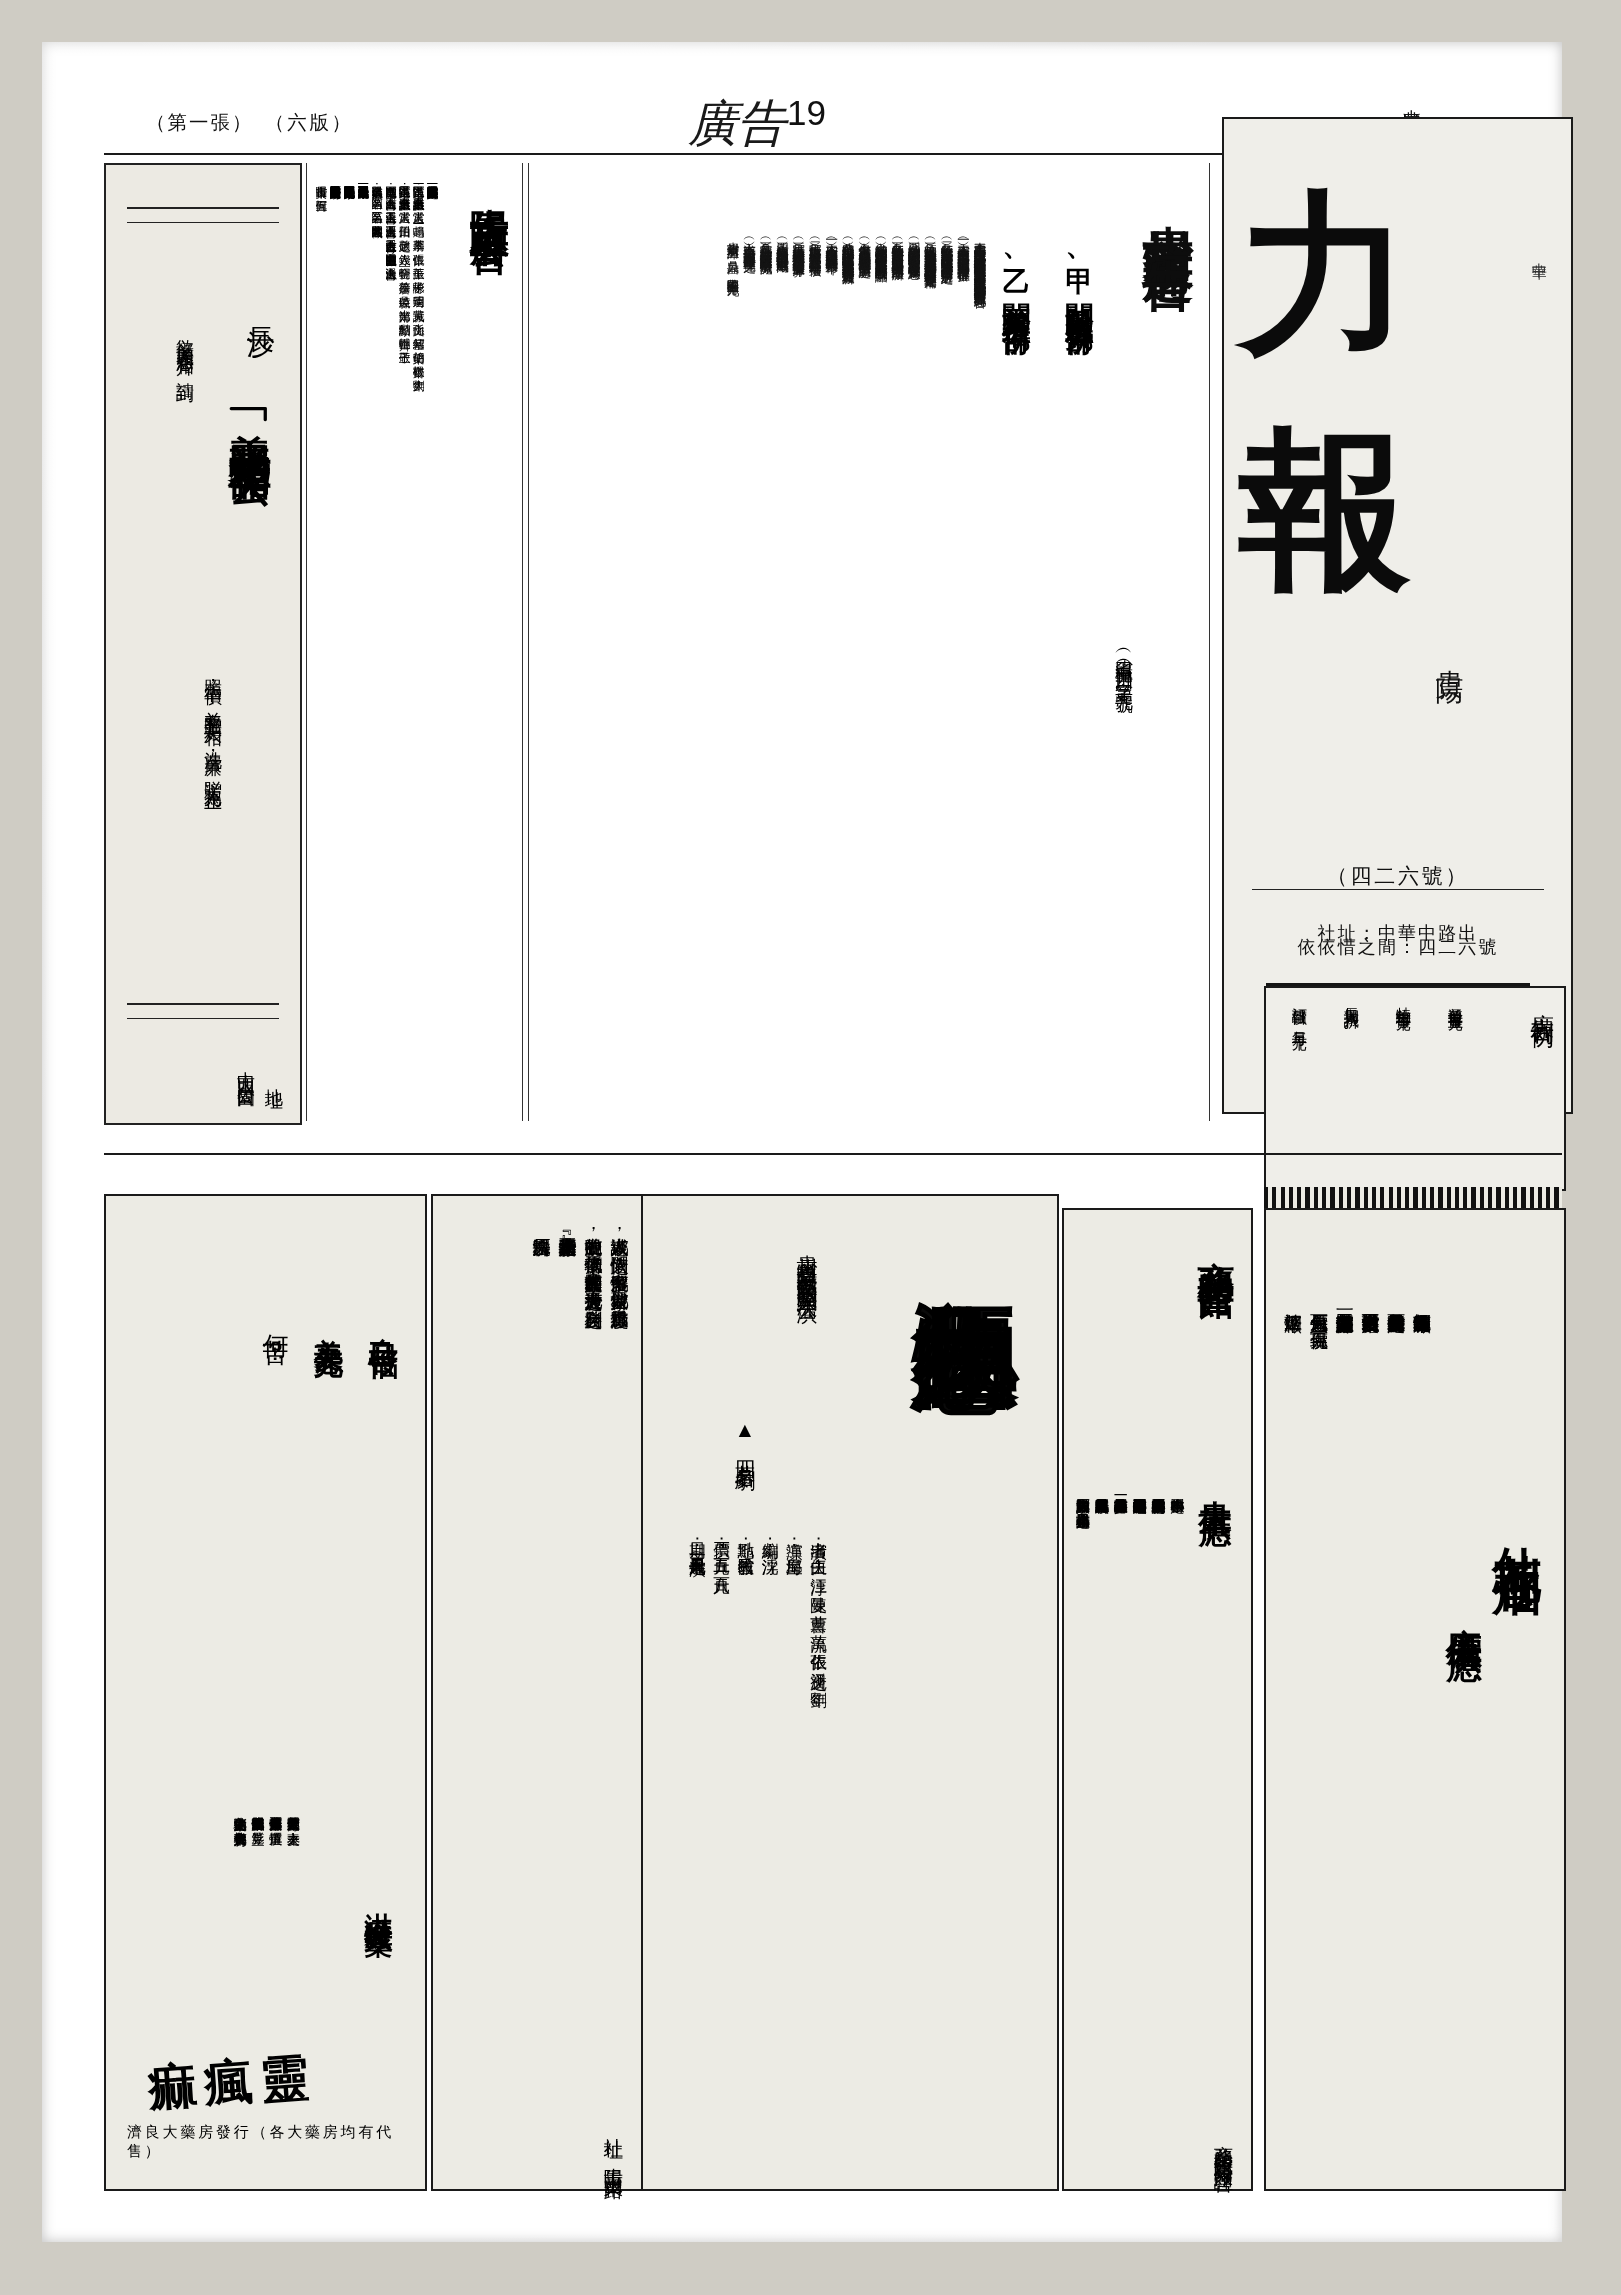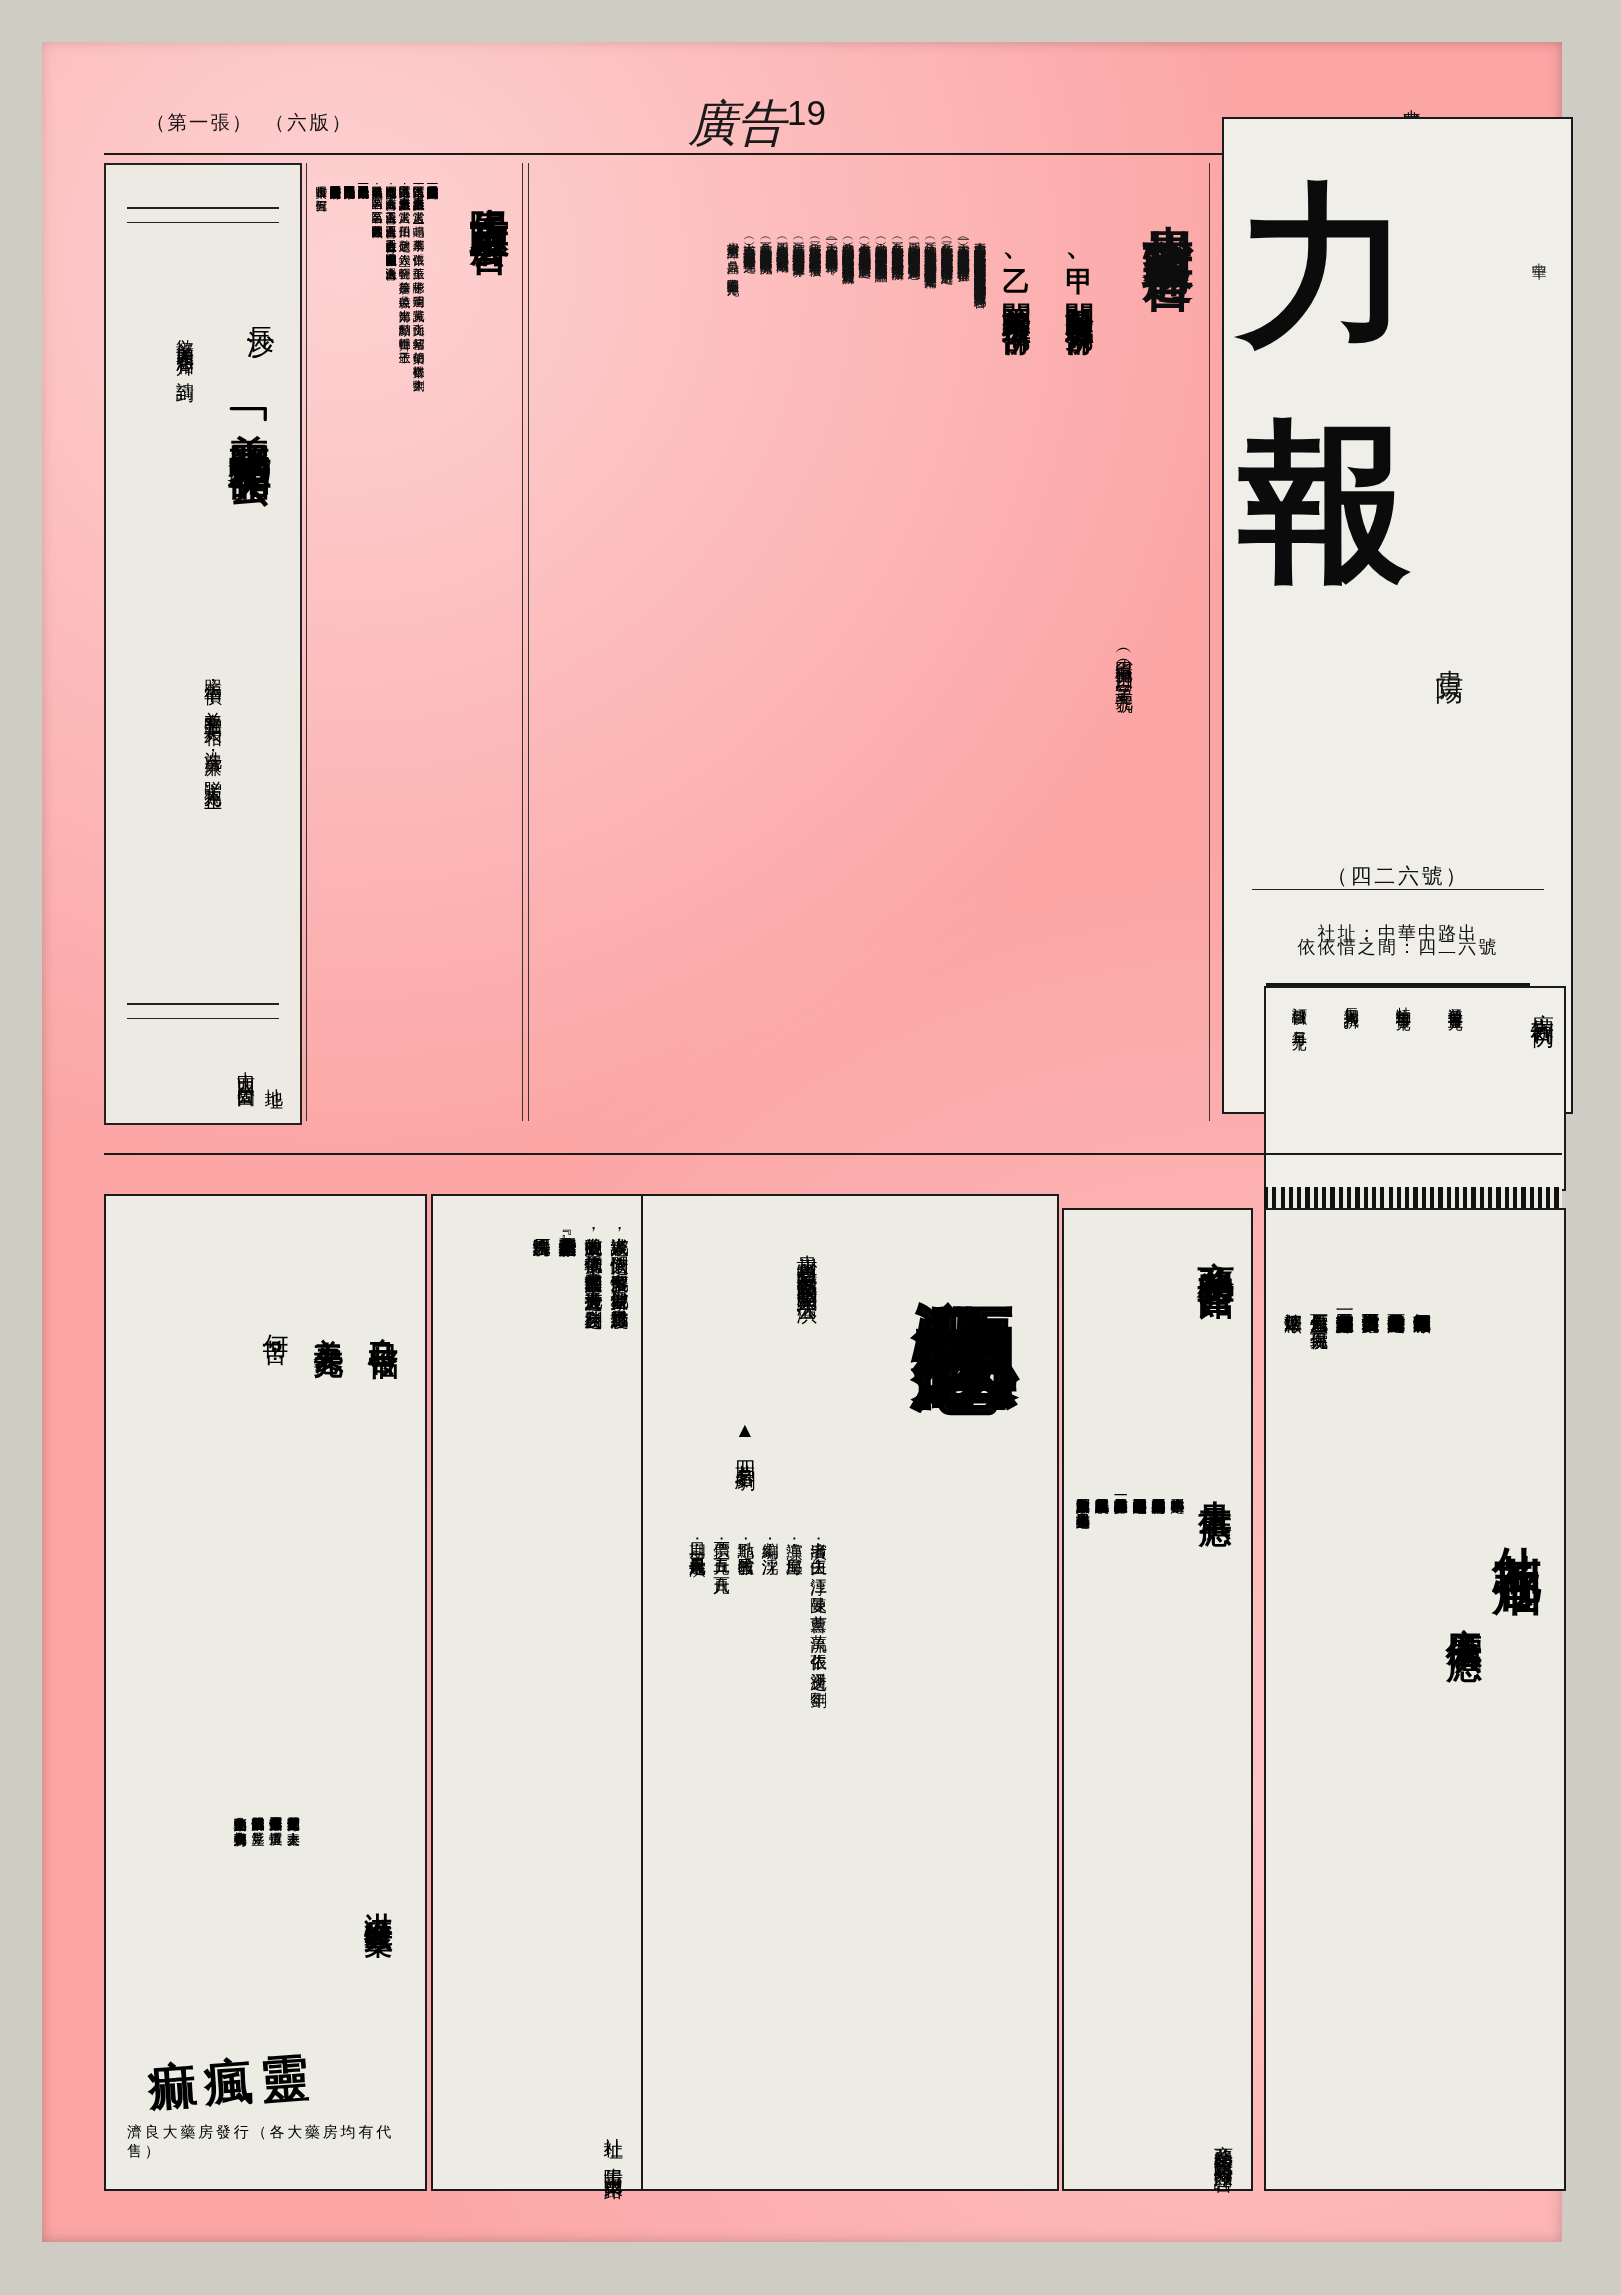--- a/index.html
+++ b/index.html
@@ -6,21 +6,21 @@
   body{font-family:"Liberation Serif", serif;}
   .page{
     position:relative;
     width:1621px;height:2295px;
     background:#cfccc4;
     overflow:hidden;
   }
   
   .paper{
     position:absolute;left:42px;top:42px;width:1520px;height:2200px;
-    background:#fca5a5;
+    background:#ffffff;
     box-shadow:0 0 12.5px rgba(0,0,0,.25) inset;
   }
   .paper:before{
     content:"";position:absolute;inset:0;
     background:
       radial-gradient(circle at 20% 10%, rgba(255,255,255,.5), rgba(0,0,0,0) 40%),
       radial-gradient(circle at 80% 80%, rgba(255,255,255,.35), rgba(0,0,0,0) 45%);
     pointer-events:none;
   }
   
@@ -30,21 +30,21 @@
     letter-spacing:1.4px;
     line-height:1.25;
   }
   .vt{writing-mode:vertical-rl;text-orientation:upright;}
   
   .masthead{
     position:absolute;left:1180px;top:75px;width:347px;height:993px;
     border:2.1px solid #1a1a1a;background:#efeee9;
   }
   .mast-title{
-    position:absolute;left:14px;top:24px;width:319px;height:486px;
+    position:absolute;left:14px;top:32px;width:319px;height:486px;
     display:flex;align-items:center;justify-content:center;
     font-size:174px;font-weight:700;letter-spacing:7px;
     font-family:Liberation Sans, sans-serif;
     color:#0b0b0b;
   }
   .mast-sub{
     position:absolute;left:104px;top:528px;width:139px;
     text-align:center;font-size:28px;letter-spacing:9.7px;color:#111;
   }
   .mast-issue{

